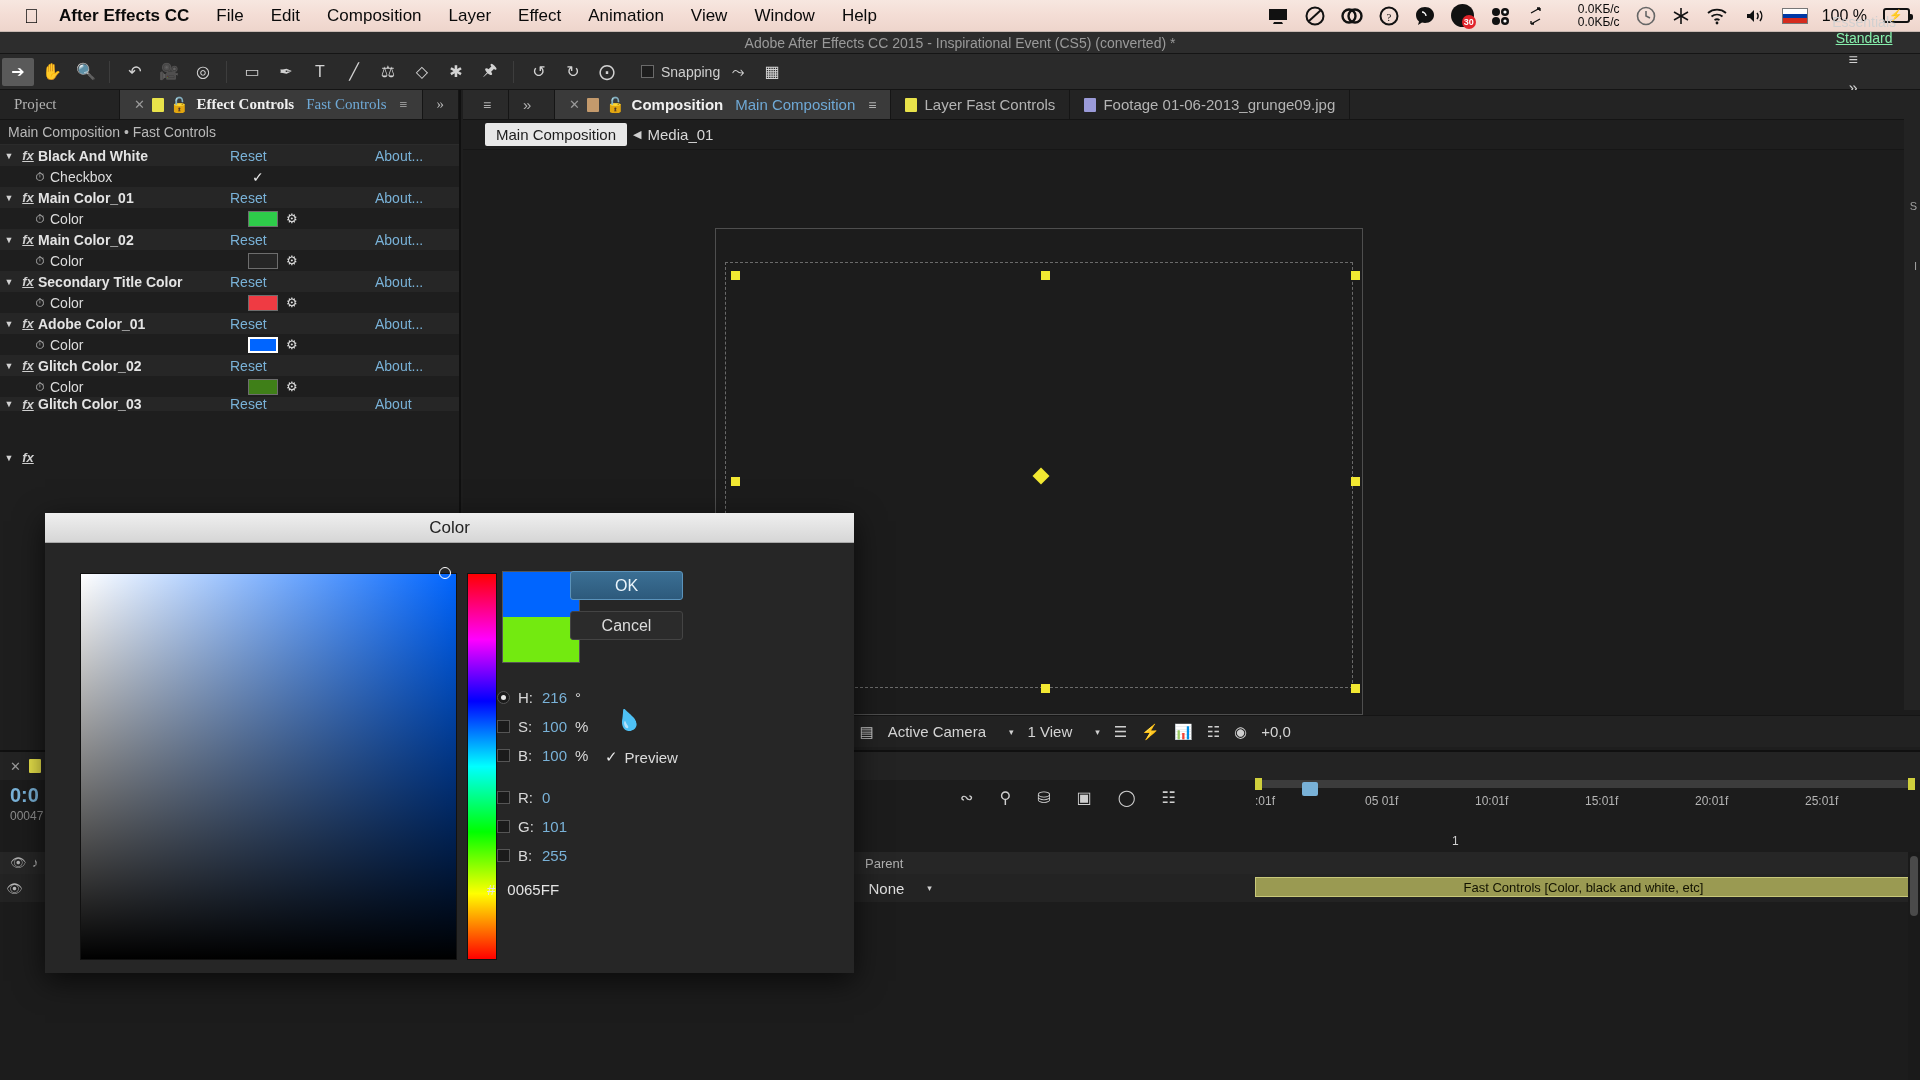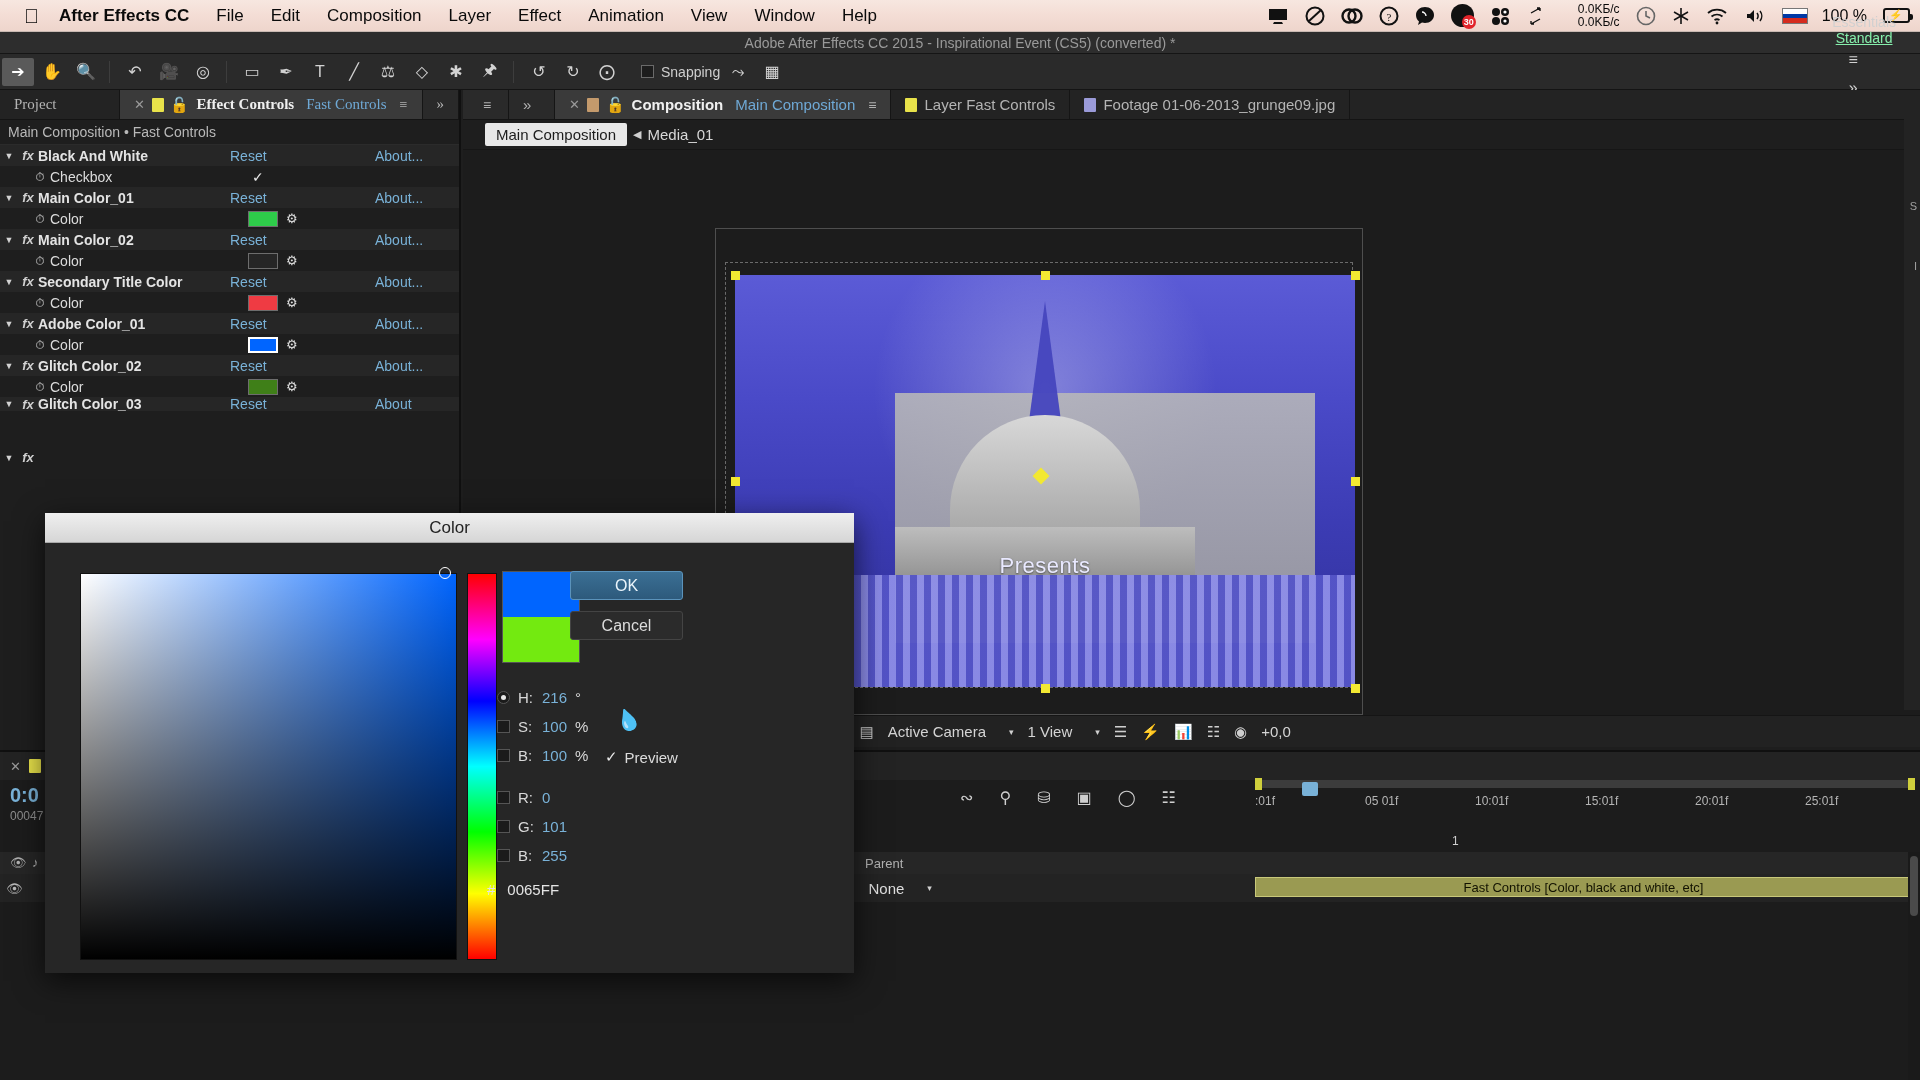--- a/index.html
+++ b/index.html
@@ -74,21 +74,21 @@
 
   
   .leftpanel{ position:absolute; left:0; top:90px; width:461px; height:836px;
      background:#1e1e1e; border-right:2px solid #101010; }
   .lp-tabs{ height:30px; background:#232323; display:flex; align-items:stretch;font-family:Liberation Serif, serif; }
   .subhdr{ height:25px; background:#1e1e1e; display:flex; align-items:center;
     padding-left:8px; font-size:14px; color:#b9b9b9; border-bottom:1px solid #2b2b2b;}
   .fxrow{ height:21px; display:flex; align-items:center; font-size:14px; position:relative; }
   .fxrow.head{ background:#262626; }
   .fxrow .tri{ width:18px; text-align:center; color:#d2d2d2; font-size:9px; }
-  .fxrow .fxi{ width:20px; text-align:center; font-style:italic; font-weight:bold; color:#cfcfcf; font-size:13px;}
+  .fxrow .fxi{ width:20px; text-align:center; font-style:italic; font-weight:bold; color:#cfcfcf; font-size:13px;text-decoration:underline;}
   .fxrow .nm{ font-weight:bold; color:#e4e4e4; }
   .fxrow .reset{ position:absolute; left:230px; color:#79b2d8; }
   .fxrow .about{ position:absolute; left:375px; color:#79b2d8; }
   .prow{ height:21px; display:flex; align-items:center; font-size:14px; position:relative; }
   .prow .stop{ width:20px; margin-left:30px; text-align:center; color:#cdcdcd; font-size:12px;}
   .prow .plabel{ color:#dcdcdc; }
   .sw{ position:absolute; left:248px; width:30px; height:16px; border:1px solid #6d6d6d; }
   .sw.selected{ border:2px solid #ffffff; }
   .eyed{ position:absolute; left:286px; color:#dcdcdc; font-size:13px; }
   .checkv{ position:absolute; left:252px; color:#eaeaea; font-size:14px; }
@@ -512,30 +512,20 @@
 
   <div class="compbar2">
     <span class="crumb">Main Composition</span>
     <span class="carrow">◀</span>
     <span class="crumb2">Media_01</span>
   </div>
 
   <div class="viewer">
     <div class="stagebox"></div>
     <div class="stagebox2"></div>
-    <div class="imgframe">
-      <div class="photo">
-        <div class="greypanel"></div>
-        <div class="spire"></div>
-        <div class="dome"></div>
-        <div class="base"></div>
-        <div class="colonnade"></div>
-        <div class="presents">Presents</div>
-      </div>
-    </div>
 
     <div class="hnd" style="left:268px;top:121px;"></div>
     <div class="hnd" style="left:578px;top:121px;"></div>
     <div class="hnd" style="left:888px;top:121px;"></div>
     <div class="hnd" style="left:268px;top:327px;"></div>
     <div class="hnd" style="left:888px;top:327px;"></div>
     <div class="hnd" style="left:268px;top:534px;"></div>
     <div class="hnd" style="left:578px;top:534px;"></div>
     <div class="hnd" style="left:888px;top:534px;"></div>
     <div class="anchor"></div>

